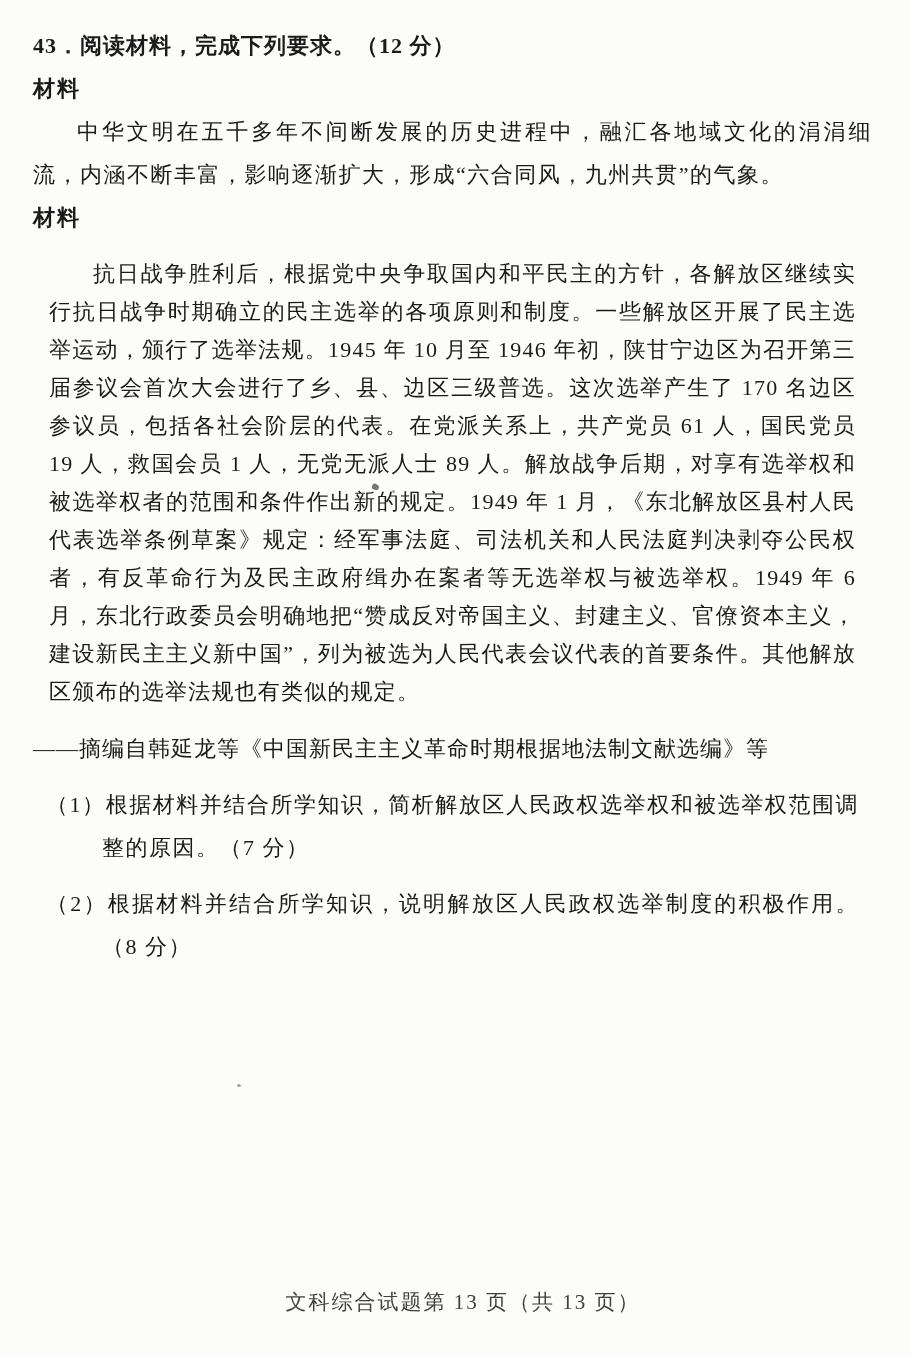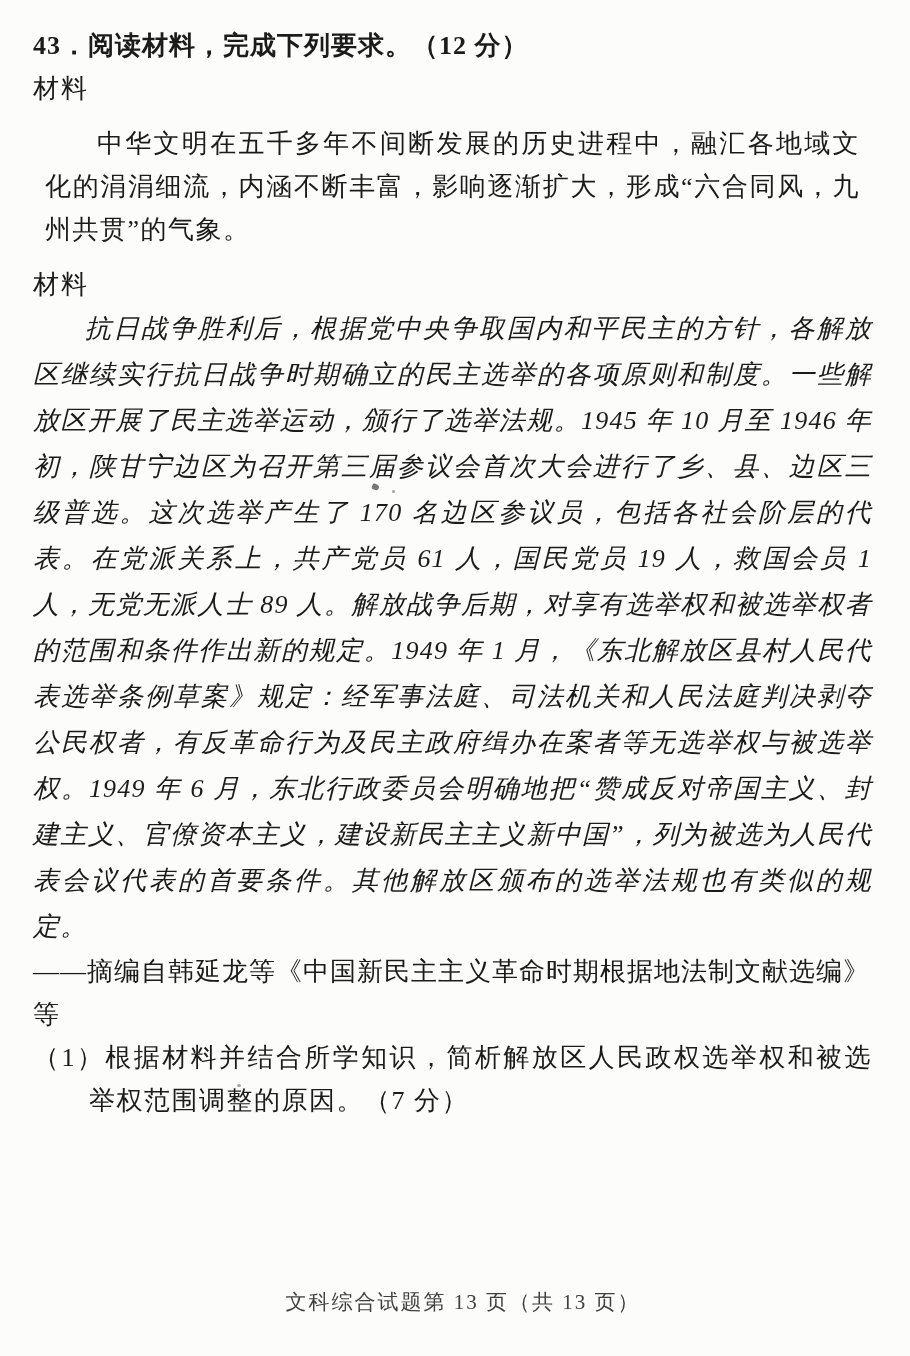--- a/index.html
+++ b/index.html
@@ -15,57 +15,56 @@
     font-family: "Liberation Serif", "DejaVu Serif", serif;
     color: #1b1b1b;
     overflow: hidden;
     box-sizing: border-box;
   }
   .content {
     position: absolute;
     top: 24px;
     left: 33px;
     right: 38px;
-    font-size: 26px;
+    font-size: 22px;
     line-height: 43px;
   }
   .q-title {
     font-weight: 600;
     letter-spacing: 1px;
   }
   .material-label {
-    font-weight: 400;
+    font-weight: 700;
     letter-spacing: 2px;
   }
   .para {
     text-indent: 2em;
     text-align: justify;
     letter-spacing: 1.5px;
-    margin: 12px;
+    margin: 0;
   }
   .material-text {
     text-indent: 2em;
     text-align: justify;
     letter-spacing: 1.2px;
-    line-height: 46px;
-    margin: 0;
-    font-style: italic;
+    line-height: 38px;
+    margin: 16px;
   }
   .attribution {
     text-align: left;
     letter-spacing: 1px;
     line-height: 43px;
     margin: 0;
   }
   .subq {
     padding-left: 56px;
     text-indent: -56px;
     text-align: justify;
     letter-spacing: 1.5px;
-    margin: 0;
+    margin: 13px;
   }
   .footer {
     position: absolute;
     top: 1288px;
     left: 0;
     width: 100%;
     text-align: center;
     font-size: 21px;
     letter-spacing: 2px;
     color: #404040;
@@ -88,20 +87,21 @@
   <div class="content">
 
     <div class="q-title">43．阅读材料，完成下列要求。（12 分）</div>
     <div class="material-label">材料</div>
     <p class="para">中华文明在五千多年不间断发展的历史进程中，融汇各地域文化的涓涓细流，内涵不断丰富，影响逐渐扩大，形成“六合同风，九州共贯”的气象。</p>
 
     <div class="material-label">材料</div>
     <p class="material-text">抗日战争胜利后，根据党中央争取国内和平民主的方针，各解放区继续实行抗日战争时期确立的民主选举的各项原则和制度。一些解放区开展了民主选举运动，颁行了选举法规。1945 年 10 月至 1946 年初，陕甘宁边区为召开第三届参议会首次大会进行了乡、县、边区三级普选。这次选举产生了 170 名边区参议员，包括各社会阶层的代表。在党派关系上，共产党员 61 人，国民党员 19 人，救国会员 1 人，无党无派人士 89 人。解放战争后期，对享有选举权和被选举权者的范围和条件作出新的规定。1949 年 1 月，《东北解放区县村人民代表选举条例草案》规定：经军事法庭、司法机关和人民法庭判决剥夺公民权者，有反革命行为及民主政府缉办在案者等无选举权与被选举权。1949 年 6 月，东北行政委员会明确地把“赞成反对帝国主义、封建主义、官僚资本主义，建设新民主主义新中国”，列为被选为人民代表会议代表的首要条件。其他解放区颁布的选举法规也有类似的规定。</p>
     <p class="attribution">——摘编自韩延龙等《中国新民主主义革命时期根据地法制文献选编》等</p>
     <p class="subq">（1）根据材料并结合所学知识，简析解放区人民政权选举权和被选举权范围调整的原因。（7 分）</p>
+    <p class="subq">（2）根据材料并结合所学知识，说明解放区人民政权选举制度的积极作用。（8 分）</p>
 
   </div>
 
   <div class="speck speck-1"></div>
   <div class="speck speck-2"></div>
   <div class="speck speck-3"></div>
 
   <div class="footer">文科综合试题第 13 页（共 13 页）</div>
 </div>
 

